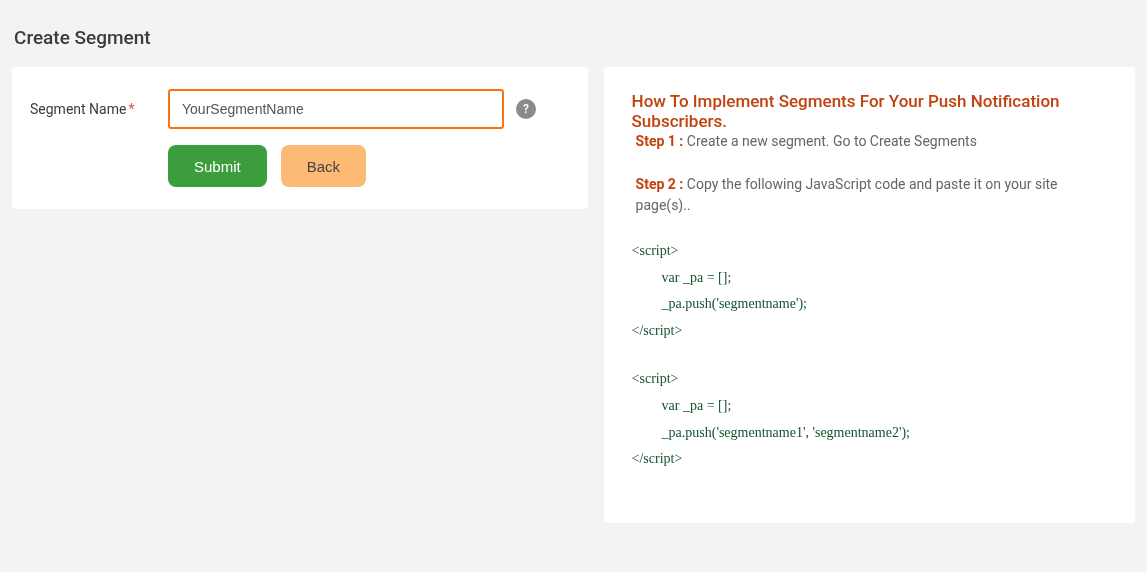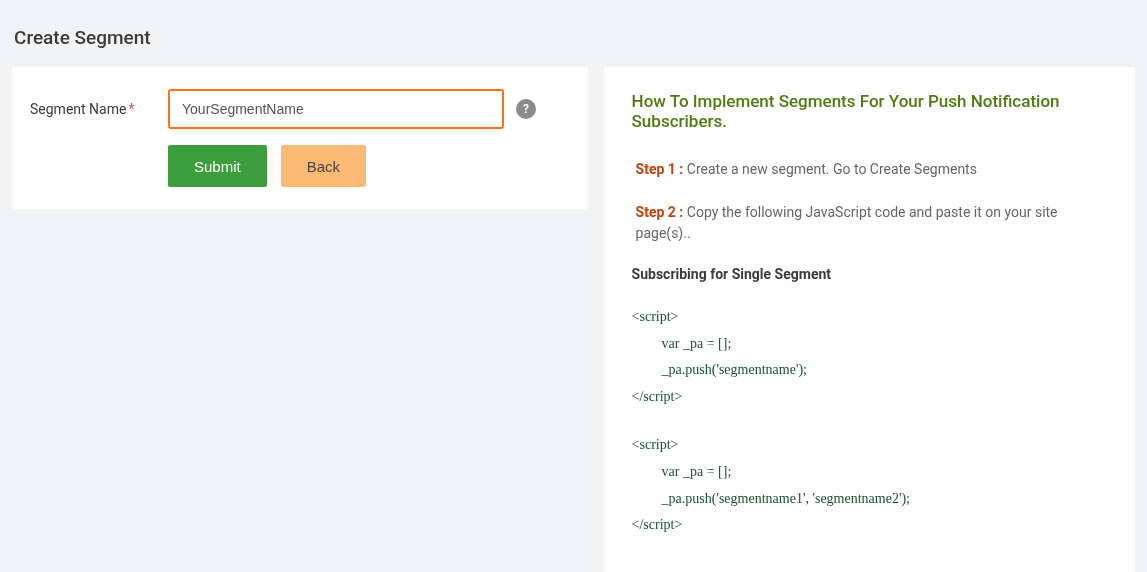--- a/index.html
+++ b/index.html
@@ -84,37 +84,36 @@
   }
   .btn-row {
     display: flex;
     gap: 14px;
     margin-left: 138px;
   }
   .btn {
     height: 42px;
     padding: 0 26px;
     border: none;
-    border-radius: 2px;
+    border-radius: 8px;
     font-size: 15px;
     cursor: pointer;
   }
   .btn-primary {
     background: #3b9d3b;
     color: #fff;
   }
   .btn-default {
     background: #fdba74;
     color: #444;
   }
   .right-title {
     font-size: 17px;
-    color: #4d7c0f;
+    color: #c2410c;
     font-weight: 500;
-    margin-bottom: 28px;
   }
   .step-row {
     margin-bottom: 22px;
     font-size: 14px;
     line-height: 1.5;
     color: #666;
     margin-left: 4px;
   }
   .step-label {
     font-weight: 700;
@@ -165,21 +164,20 @@
       <div class="right-title">How To Implement Segments For Your Push Notification Subscribers.</div>
 
       <div class="step-row">
         <span class="step-label">Step 1 :</span><span> Create a new segment. Go to Create Segments</span>
       </div>
 
       <div class="step-row">
         <span class="step-label">Step 2 :</span><span> Copy the following JavaScript code and paste it on your site page(s)..</span>
       </div>
 
-      <div class="sub-header">Subscribing for Single Segment</div>
 
       <div class="code-block">
         <div>&lt;script&gt;</div>
         <div class="code-indent">var _pa = [];</div>
         <div class="code-indent">_pa.push('segmentname');</div>
         <div>&lt;/script&gt;</div>
       </div>
 
 
       <div class="code-block">

